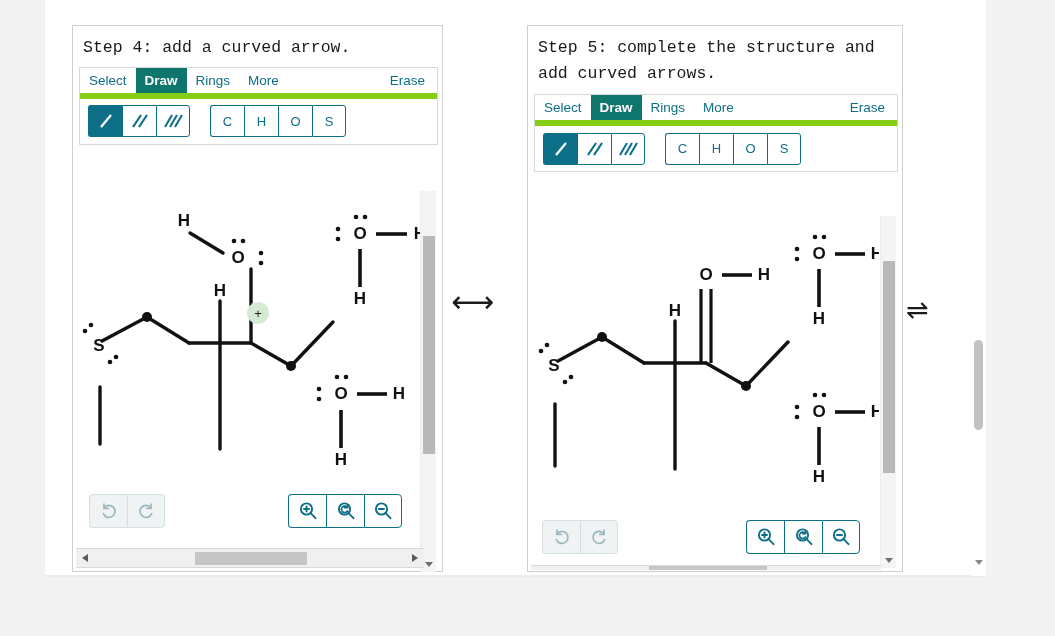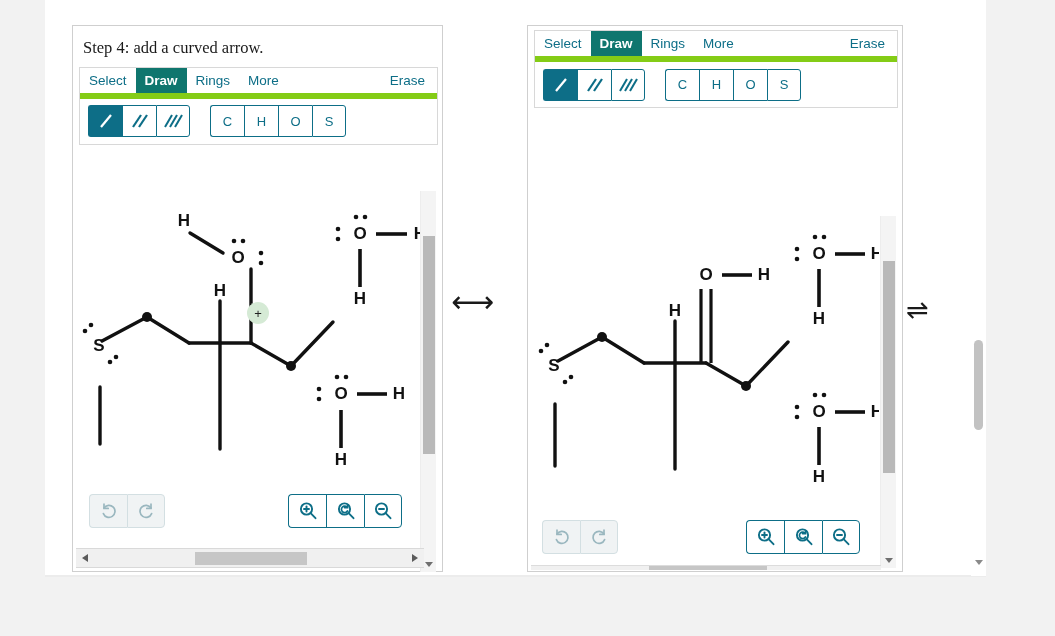--- a/index.html
+++ b/index.html
@@ -55,21 +55,21 @@
   
   .panel {
     position: absolute;
     background: #ffffff;
     border: 1px solid #cfcfcf;
   }
   #panel-left  { left: 72px;  top: 25px; width: 371px; height: 547px; }
   #panel-right { left: 527px; top: 25px; width: 376px; height: 547px; }
 
   .step-title {
-    font-family: Liberation Serif, serif;
+    font-family: Liberation Mono, monospace;
     font-size: 16.5px;
     color: #1a1a1a;
     line-height: 1.55;
     padding: 9px 10px 4px 10px;
   }
 
   
   .toolbar-box {
     margin: 2px 4px 0 6px;
     border: 1px solid #d8d8d8;
@@ -407,20 +407,21 @@
   </div>
 
   <div id="h-scroll">
     <div class="hleft"></div>
     <div class="hthumb"></div>
     <div class="hright"></div>
   </div>
 
   <div class="panel" id="panel-right">
 
+    <div class="step-title">Step 5: complete the structure and add curved arrows.</div>
 
     <div class="toolbar-box" style="margin-top:4px;">
       <div class="tabs-row">
         <div class="tab">Select</div>
         <div class="tab active">Draw</div>
         <div class="tab">Rings</div>
         <div class="tab">More</div>
         <div class="tab erase">Erase</div>
       </div>
       <div class="tools-row">

